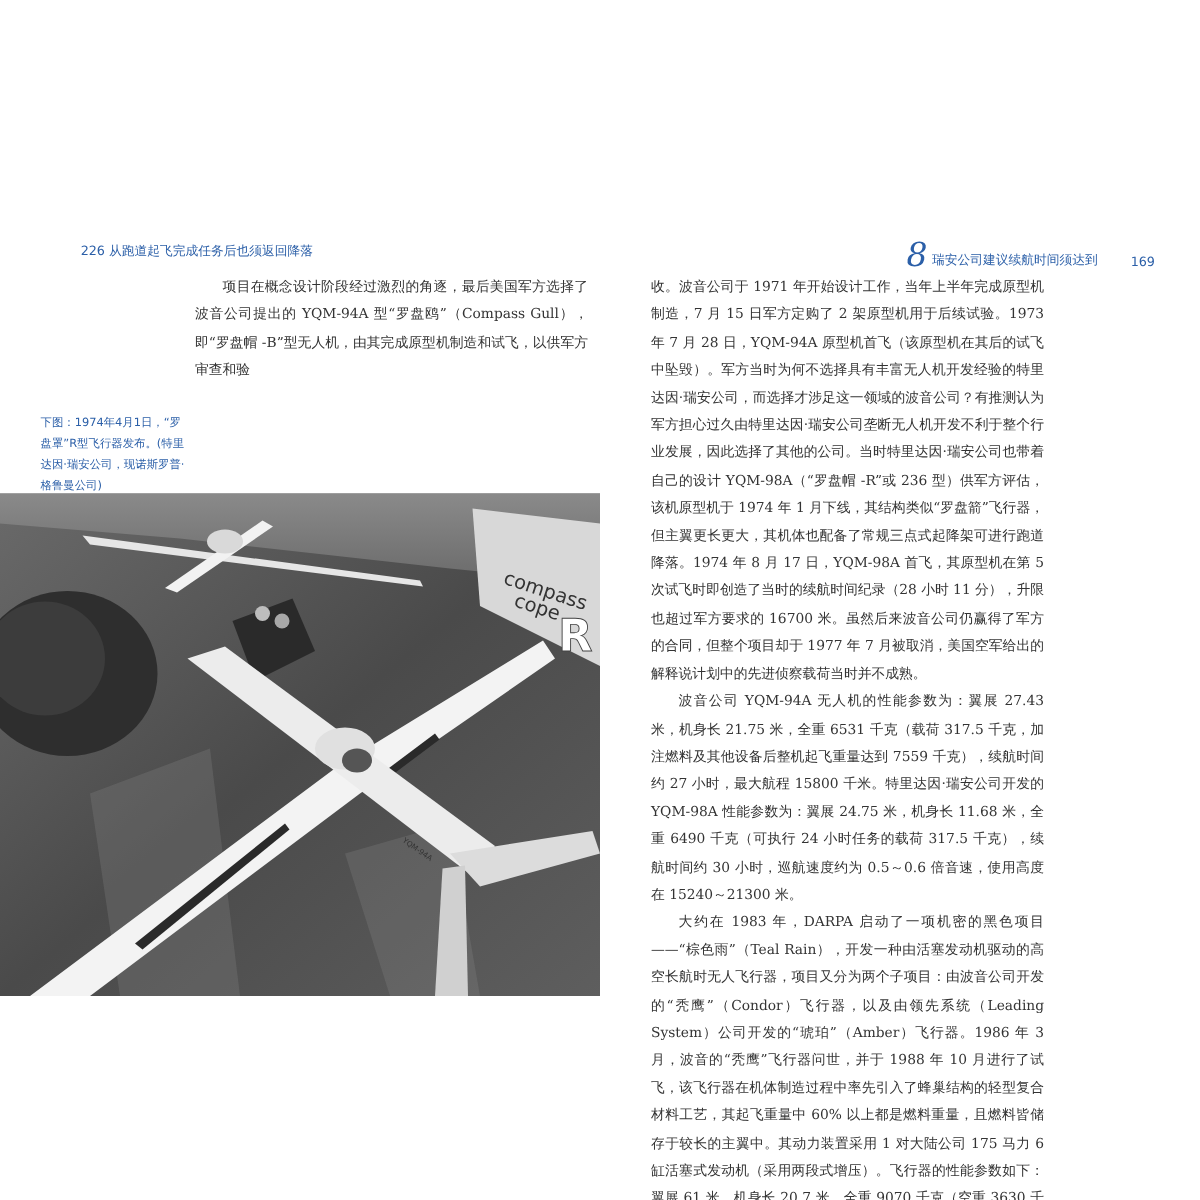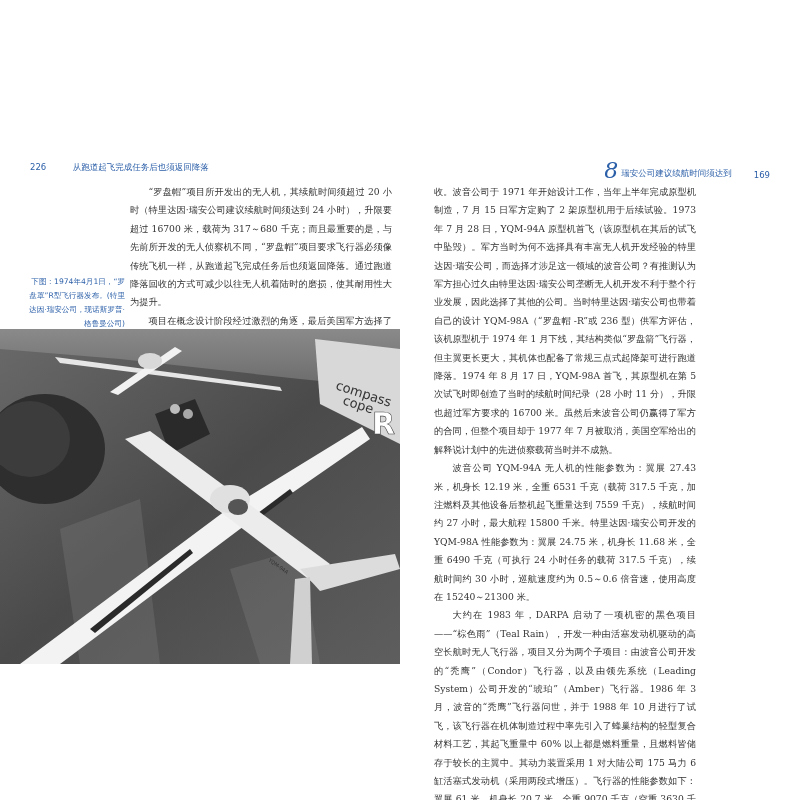--- a/index.html
+++ b/index.html
@@ -1,49 +1,48 @@
 <!DOCTYPE html>
 <html><head>
 <meta charset="utf-8">
 <style>
   html, body { margin:0; padding:0; }
   body { width:800px; height:800px; background:#ffffff; position:relative; overflow:hidden;
          font-family:"DejaVu Serif", serif; color:#2a2a2a; }
   .spread { position:absolute; left:0; top:0; width:800px; height:800px; background:#fff; }
   .running-head { position:absolute; top:162px; font-family:"DejaVu Sans", sans-serif; font-size:8.5px; color:#2b5fa8; }
   .rh-left { left:30px; }
-  .rh-left .pg { display:inline-block; width:40px; }
+  .rh-left .pg { display:inline-block; width:40px;text-align:right; }
   .rh-right { right:30px; display:flex; align-items:flex-end; }
   .rh-right .chap { font-family:"DejaVu Serif", serif; font-style:italic; font-size:22px; color:#2b5fa8; line-height:18px; margin-right:3px; }
   .rh-right .pg { display:inline-block; margin-left:22px; }
   .col { position:absolute; font-size:9.2px; line-height:18.4px; color:#333; text-align:justify; }
   .col p { margin:0; }
   .col-left { left:130px; top:183px; width:262px; }
   .col-right { left:434px; top:183px; width:262px; }
   .indent { text-indent:2em; }
   .caption { position:absolute; left:27px; top:275px; width:98px; font-family:"DejaVu Sans", sans-serif;
-             font-size:7.6px; line-height:14px; color:#2b5fa8;text-align:right; }
+             font-size:7.6px; line-height:14px; color:#2b5fa8; }
   .photo { position:absolute; left:0; top:329px; width:400px; height:335px; overflow:hidden;
            background:#5b5b5b; }
   .photo svg { display:block; }
 </style>
 </head>
 <body>
 
 <div class="spread">
 
   <div class="running-head rh-left">
     <span class="pg">226</span>
     <span>从跑道起飞完成任务后也须返回降落</span>
   </div>
 
   <div class="caption">下图：1974年4月1日，“罗盘罩”R型飞行器发布。(特里达因·瑞安公司，现诺斯罗普·格鲁曼公司)</div>
 
   <div class="col col-left">
-    <p class="indent">“罗盘帽”项目所开发出的无人机，其续航时间须超过 20 小时（特里达因·瑞安公司建议续航时间须达到 24 小时），升限要超过 16700 米，载荷为 317～680 千克；而且最重要的是，与先前所开发的无人侦察机不同，“罗盘帽”项目要求飞行器必须像传统飞机一样，从跑道起飞完成任务后也须返回降落。通过跑道降落回收的方式可减少以往无人机着陆时的磨损，使其耐用性大为提升。</p>
     <p class="indent">项目在概念设计阶段经过激烈的角逐，最后美国军方选择了波音公司提出的 YQM-94A 型“罗盘鸥”（Compass Gull），即“罗盘帽 -B”型无人机，由其完成原型机制造和试飞，以供军方审查和验</p>
   </div>
 
   <div class="photo">
     <svg width="400" height="335" viewBox="0 0 400 335" xmlns="http://www.w3.org/2000/svg">
       <defs>
         <linearGradient id="floor" x1="0" y1="0" x2="1" y2="1">
           <stop offset="0" stop-color="#6a6a6a"></stop>
           <stop offset="0.5" stop-color="#4a4a4a"></stop>
           <stop offset="1" stop-color="#5e5e5e"></stop>
@@ -91,17 +90,17 @@
   </div>
 
   <div class="running-head rh-right">
     <span class="chap">8</span>
     <span>瑞安公司建议续航时间须达到</span>
     <span class="pg">169</span>
   </div>
 
   <div class="col col-right">
     <p>收。波音公司于 1971 年开始设计工作，当年上半年完成原型机制造，7 月 15 日军方定购了 2 架原型机用于后续试验。1973 年 7 月 28 日，YQM-94A 原型机首飞（该原型机在其后的试飞中坠毁）。军方当时为何不选择具有丰富无人机开发经验的特里达因·瑞安公司，而选择才涉足这一领域的波音公司？有推测认为军方担心过久由特里达因·瑞安公司垄断无人机开发不利于整个行业发展，因此选择了其他的公司。当时特里达因·瑞安公司也带着自己的设计 YQM-98A（“罗盘帽 -R”或 236 型）供军方评估，该机原型机于 1974 年 1 月下线，其结构类似“罗盘箭”飞行器，但主翼更长更大，其机体也配备了常规三点式起降架可进行跑道降落。1974 年 8 月 17 日，YQM-98A 首飞，其原型机在第 5 次试飞时即创造了当时的续航时间纪录（28 小时 11 分），升限也超过军方要求的 16700 米。虽然后来波音公司仍赢得了军方的合同，但整个项目却于 1977 年 7 月被取消，美国空军给出的解释说计划中的先进侦察载荷当时并不成熟。</p>
-    <p class="indent">波音公司 YQM-94A 无人机的性能参数为：翼展 27.43 米，机身长 12.19 米，全重 6531 千克（载荷 317.5 千克，加注燃料及其他设备后整机起飞重量达到 7559 千克），续航时间约 27 小时，最大航程 15800 千米。特里达因·瑞安公司开发的 YQM-98A 性能参数为：翼展 24.75 米，机身长 11.68 米，全重 6490 千克（可执行 24 小时任务的载荷 317.5 千克），续航时间约 30 小时，巡航速度约为 0.5～0.6 倍音速，使用高度在 15240～21300 米。</p>
+    <p class="indent">波音公司 YQM-94A 无人机的性能参数为：翼展 27.43 米，机身长 21.75 米，全重 6531 千克（载荷 317.5 千克，加注燃料及其他设备后整机起飞重量达到 7559 千克），续航时间约 27 小时，最大航程 15800 千米。特里达因·瑞安公司开发的 YQM-98A 性能参数为：翼展 24.75 米，机身长 11.68 米，全重 6490 千克（可执行 24 小时任务的载荷 317.5 千克），续航时间约 30 小时，巡航速度约为 0.5～0.6 倍音速，使用高度在 15240～21300 米。</p>
     <p class="indent">大约在 1983 年，DARPA 启动了一项机密的黑色项目——“棕色雨”（Teal Rain），开发一种由活塞发动机驱动的高空长航时无人飞行器，项目又分为两个子项目：由波音公司开发的“秃鹰”（Condor）飞行器，以及由领先系统（Leading System）公司开发的“琥珀”（Amber）飞行器。1986 年 3 月，波音的“秃鹰”飞行器问世，并于 1988 年 10 月进行了试飞，该飞行器在机体制造过程中率先引入了蜂巢结构的轻型复合材料工艺，其起飞重量中 60% 以上都是燃料重量，且燃料皆储存于较长的主翼中。其动力装置采用 1 对大陆公司 175 马力 6 缸活塞式发动机（采用两段式增压）。飞行器的性能参数如下：翼展 61 米，机身长 20.7 米，全重 9070 千克（空重 3630 千克），续航时间约 2.5 天，巡航速度约 360 千米 / 时，</p>
   </div>
 
 </div>
 
 </body></html>

